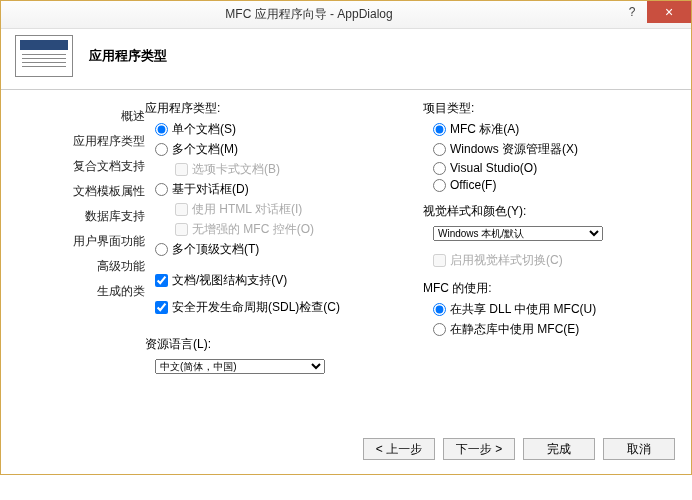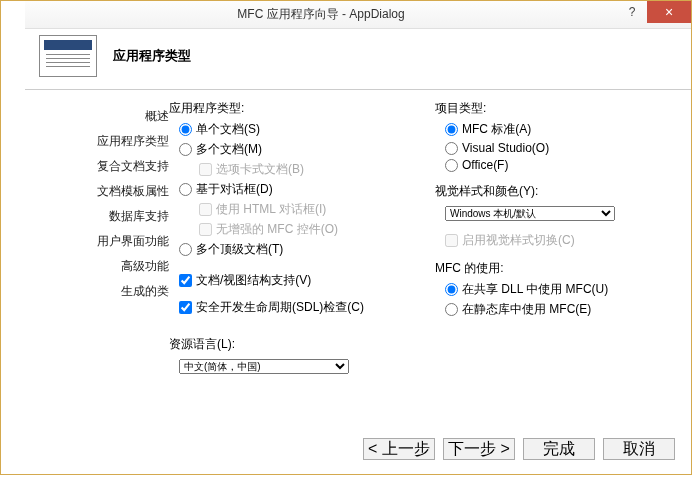--- a/index.html
+++ b/index.html
@@ -1,17 +1,17 @@
 <!DOCTYPE html>
 <html><head>
 <meta charset="utf-8">
 <style>
 * { box-sizing: border-box; margin: 0; padding: 0; }
 body { font-family: "Microsoft YaHei", "SimSun", sans-serif; font-size: 12px; background: #fff; }
-.window { width: 692px; border: 1px solid #d4a94e; background: #fff; padding-left: 24px; }
+.window { width: 692px; border: 1px solid #d4a94e; background: #fff; }
 .titlebar { height: 28px; background: linear-gradient(#fdfdfd,#f3f3f3); display: flex; align-items: center; position: relative; border-bottom: 1px solid #e0e0e0; }
 .titlebar .title { flex: 1; text-align: center; color: #333; font-size: 12px; }
 .titlebar .btns { display: flex; height: 100%; }
 .titlebar .help { width: 30px; height: 22px; display: flex; align-items: center; justify-content: center; color: #444; }
 .titlebar .close { width: 44px; height: 22px; background: #c94f3f; color: #fff; display: flex; align-items: center; justify-content: center; font-size: 14px; }
 .header { display: flex; align-items: center; padding: 6px 14px 12px 14px; border-bottom: 1px solid #ccc; }
 .header-icon { width: 58px; height: 42px; border: 1px solid #888; background: #fff; margin-right: 16px; position: relative; }
 .header-icon::before { content: ""; position: absolute; top: 4px; left: 4px; right: 4px; height: 10px; background: #2a4a7a; }
 .header-icon::after { content: ""; position: absolute; top: 18px; left: 6px; right: 6px; height: 1px; background: #888; box-shadow: 0 4px 0 #888, 0 8px 0 #888, 0 12px 0 #888; }
 .header-title { font-size: 13px; font-weight: bold; }
@@ -21,21 +21,21 @@
 .sidebar .indent { padding-left: 14px; }
 .content { flex: 1; display: flex; gap: 24px; }
 .col { flex: 1; }
 .group-label { margin-bottom: 4px; }
 .opt { display: flex; align-items: center; margin: 3px 0 3px 10px; gap: 4px; }
 .opt input { margin: 0; }
 .opt.disabled, .opt.disabled label { color: #aaa; }
 .subopt { margin-left: 30px; }
 select { width: 170px; margin: 2px 0 8px 10px; font-size: 10px; }
 .footer { display: flex; justify-content: flex-end; gap: 8px; padding: 8px 16px 14px 0; }
-.footer button { width: 72px; height: 22px; background: #f2f2f2; border: 1px solid #aaa; font-size: 16px; }
+.footer button { width: 72px; height: 22px; background: #f2f2f2; border: 1px solid #aaa; font-size: 12px; }
 </style>
 </head>
 <body>
 
 <div class="window">
   <div class="titlebar">
     <div class="title">MFC 应用程序向导 - AppDialog</div>
     <div class="btns">
       <div class="help">?</div>
       <div class="close">×</div>
@@ -105,20 +105,24 @@
       </div>
 
       <div class="col">
         <div class="group-label">项目类型:</div>
         <div class="opt">
             <input type="radio" name="projtype" checked="" style="">
             <label>MFC 标准(A)</label>
           </div>
         <div class="opt">
             <input type="radio" name="projtype" style="">
+            <label>Windows 资源管理器(X)</label>
+          </div>
+        <div class="opt">
+            <input type="radio" name="projtype" style="">
             <label>Visual Studio(O)</label>
           </div>
         <div class="opt">
             <input type="radio" name="projtype" style="">
             <label>Office(F)</label>
           </div>
         <div style="height:8px"></div>
         <div class="group-label">视觉样式和颜色(Y):</div>
         <select><option>Windows 本机/默认</option></select>
         <div class="opt disabled" style="">

